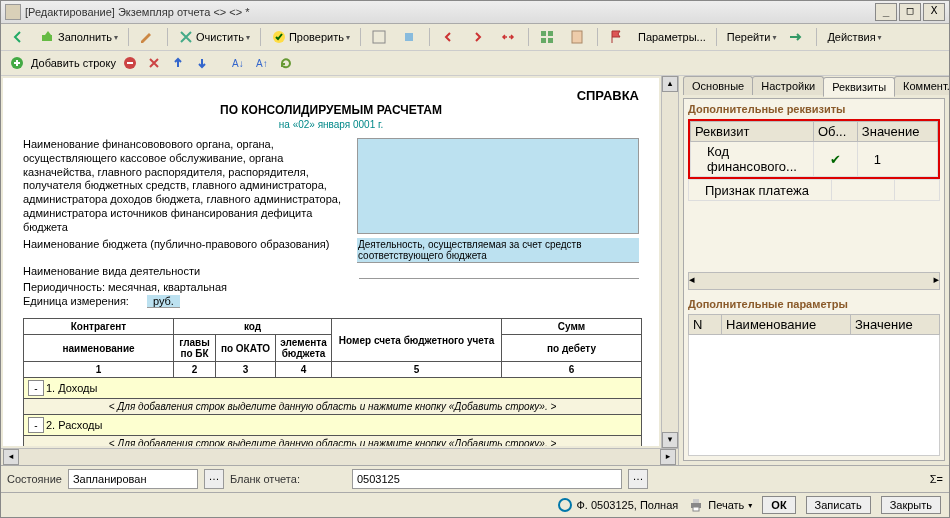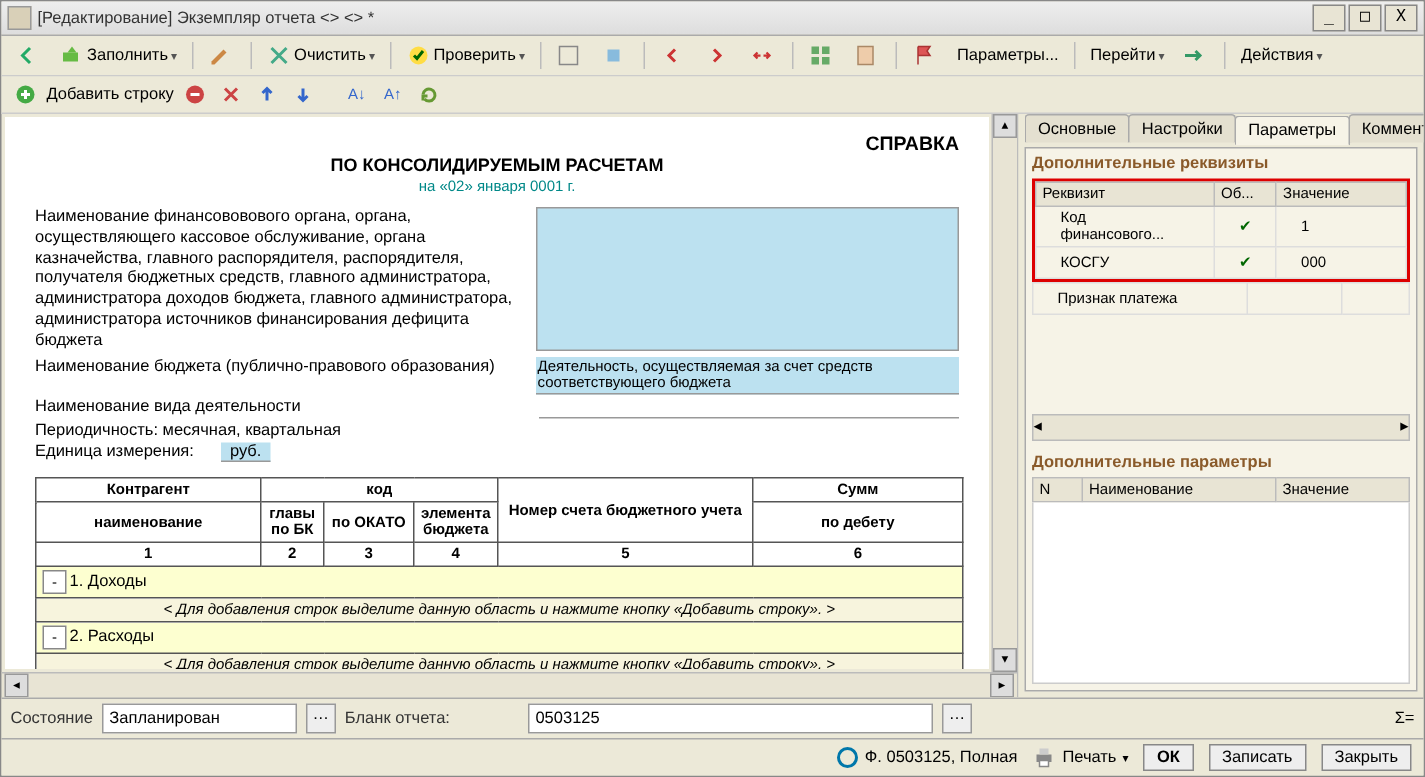--- a/index.html
+++ b/index.html
@@ -42,21 +42,21 @@
 .hscroll .arr{width:14px;height:14px;border:1px solid #999;background:#ddd;text-align:center;line-height:12px;font-size:9px}
 .vscroll{width:16px;background:#e8e4d4;border-left:1px solid #bbb;display:flex;flex-direction:column}
 .vscroll .arr{height:14px;border:1px solid #999;background:#ddd;text-align:center;line-height:12px;font-size:9px}
 .vscroll .track{flex:1}
 .rightpane{width:270px;display:flex;flex-direction:column;background:#ece9d8}
 .tabs{display:flex;height:22px;align-items:flex-start;padding-left:4px}
 .tab{padding:3px 8px;border:1px solid #aaa;border-bottom:none;background:#e4e0d0;margin-right:-1px;border-radius:3px 3px 0 0;cursor:pointer;font-size:11px;white-space:nowrap}
 .tab.active{background:#f6f3e7;font-weight:normal;border-bottom:1px solid #f6f3e7;position:relative;top:1px}
 .panel{flex:1;background:#f6f3e7;border:1px solid #aaa;margin:0 4px 4px 4px;padding:4px;display:flex;flex-direction:column;overflow:hidden}
 .panel h3{margin:0 0 4px 0;font-size:11px;color:#8a5a2a;font-weight:bold}
-.ptbl{border-collapse:collapse;width:100%;font-size:10px}
+.ptbl{border-collapse:collapse;width:100%;font-size:13px}
 .ptbl th{background:#e8e4d4;border:1px solid #bbb;font-weight:normal;text-align:left;padding:2px 4px}
 .ptbl td{border:1px solid #ddd;padding:2px 16px;height:16px}
 .ptbl .chk{text-align:center;color:#060}
 .ptbl tr.sel td{background:#3a5fcd;color:#fff}
 .redbox{border:2px solid #d00;padding:0}
 .paramsec{margin-top:8px;flex:0 0 auto}
 .rightscroll{height:16px;background:#e8e4d4;border:1px solid #bbb;display:flex;justify-content:space-between;margin-top:4px}
 .statusbar{height:26px;border-top:1px solid #aaa;display:flex;align-items:center;padding:0 6px;gap:6px;background:#ece9d8}
 .statusbar .lbl{color:#333}
 .statusbar input,.statefield{height:18px;border:1px solid #999;background:#fff;padding:0 4px;font-size:11px}
@@ -316,42 +316,37 @@
         <div class="arr">◂</div>
         <div style="flex:1"></div>
         <div class="arr">▸</div>
       </div>
     </div>
 
     <div class="rightpane">
       <div class="tabs">
         <div class="tab">Основные</div>
         <div class="tab">Настройки</div>
-        <div class="tab active">Параметры</div>
+        <div class="tab active">Реквизиты</div>
         <div class="tab">Коммент...</div>
       </div>
       <div class="panel">
         <h3>Дополнительные реквизиты</h3>
         <div class="redbox">
         <table class="ptbl">
           <tbody>
                 <tr>
                   <th style="width:110px">Реквизит</th>
                   <th style="width:30px">Об...</th>
                   <th>Значение</th>
                 </tr>
           <tr>
                   <td>Код финансового...</td>
                   <td class="chk">✔</td>
                   <td>1</td>
-                </tr>
-          <tr>
-                  <td>КОСГУ</td>
-                  <td class="chk">✔</td>
-                  <td>000</td>
                 </tr>
         </tbody>
             </table>
         </div>
         <table class="ptbl" style="border-top:none">
           <tbody>
               <tr>
                 <td style="width:110px">Признак платежа</td>
                 <td style="width:30px"></td>
                 <td></td>

